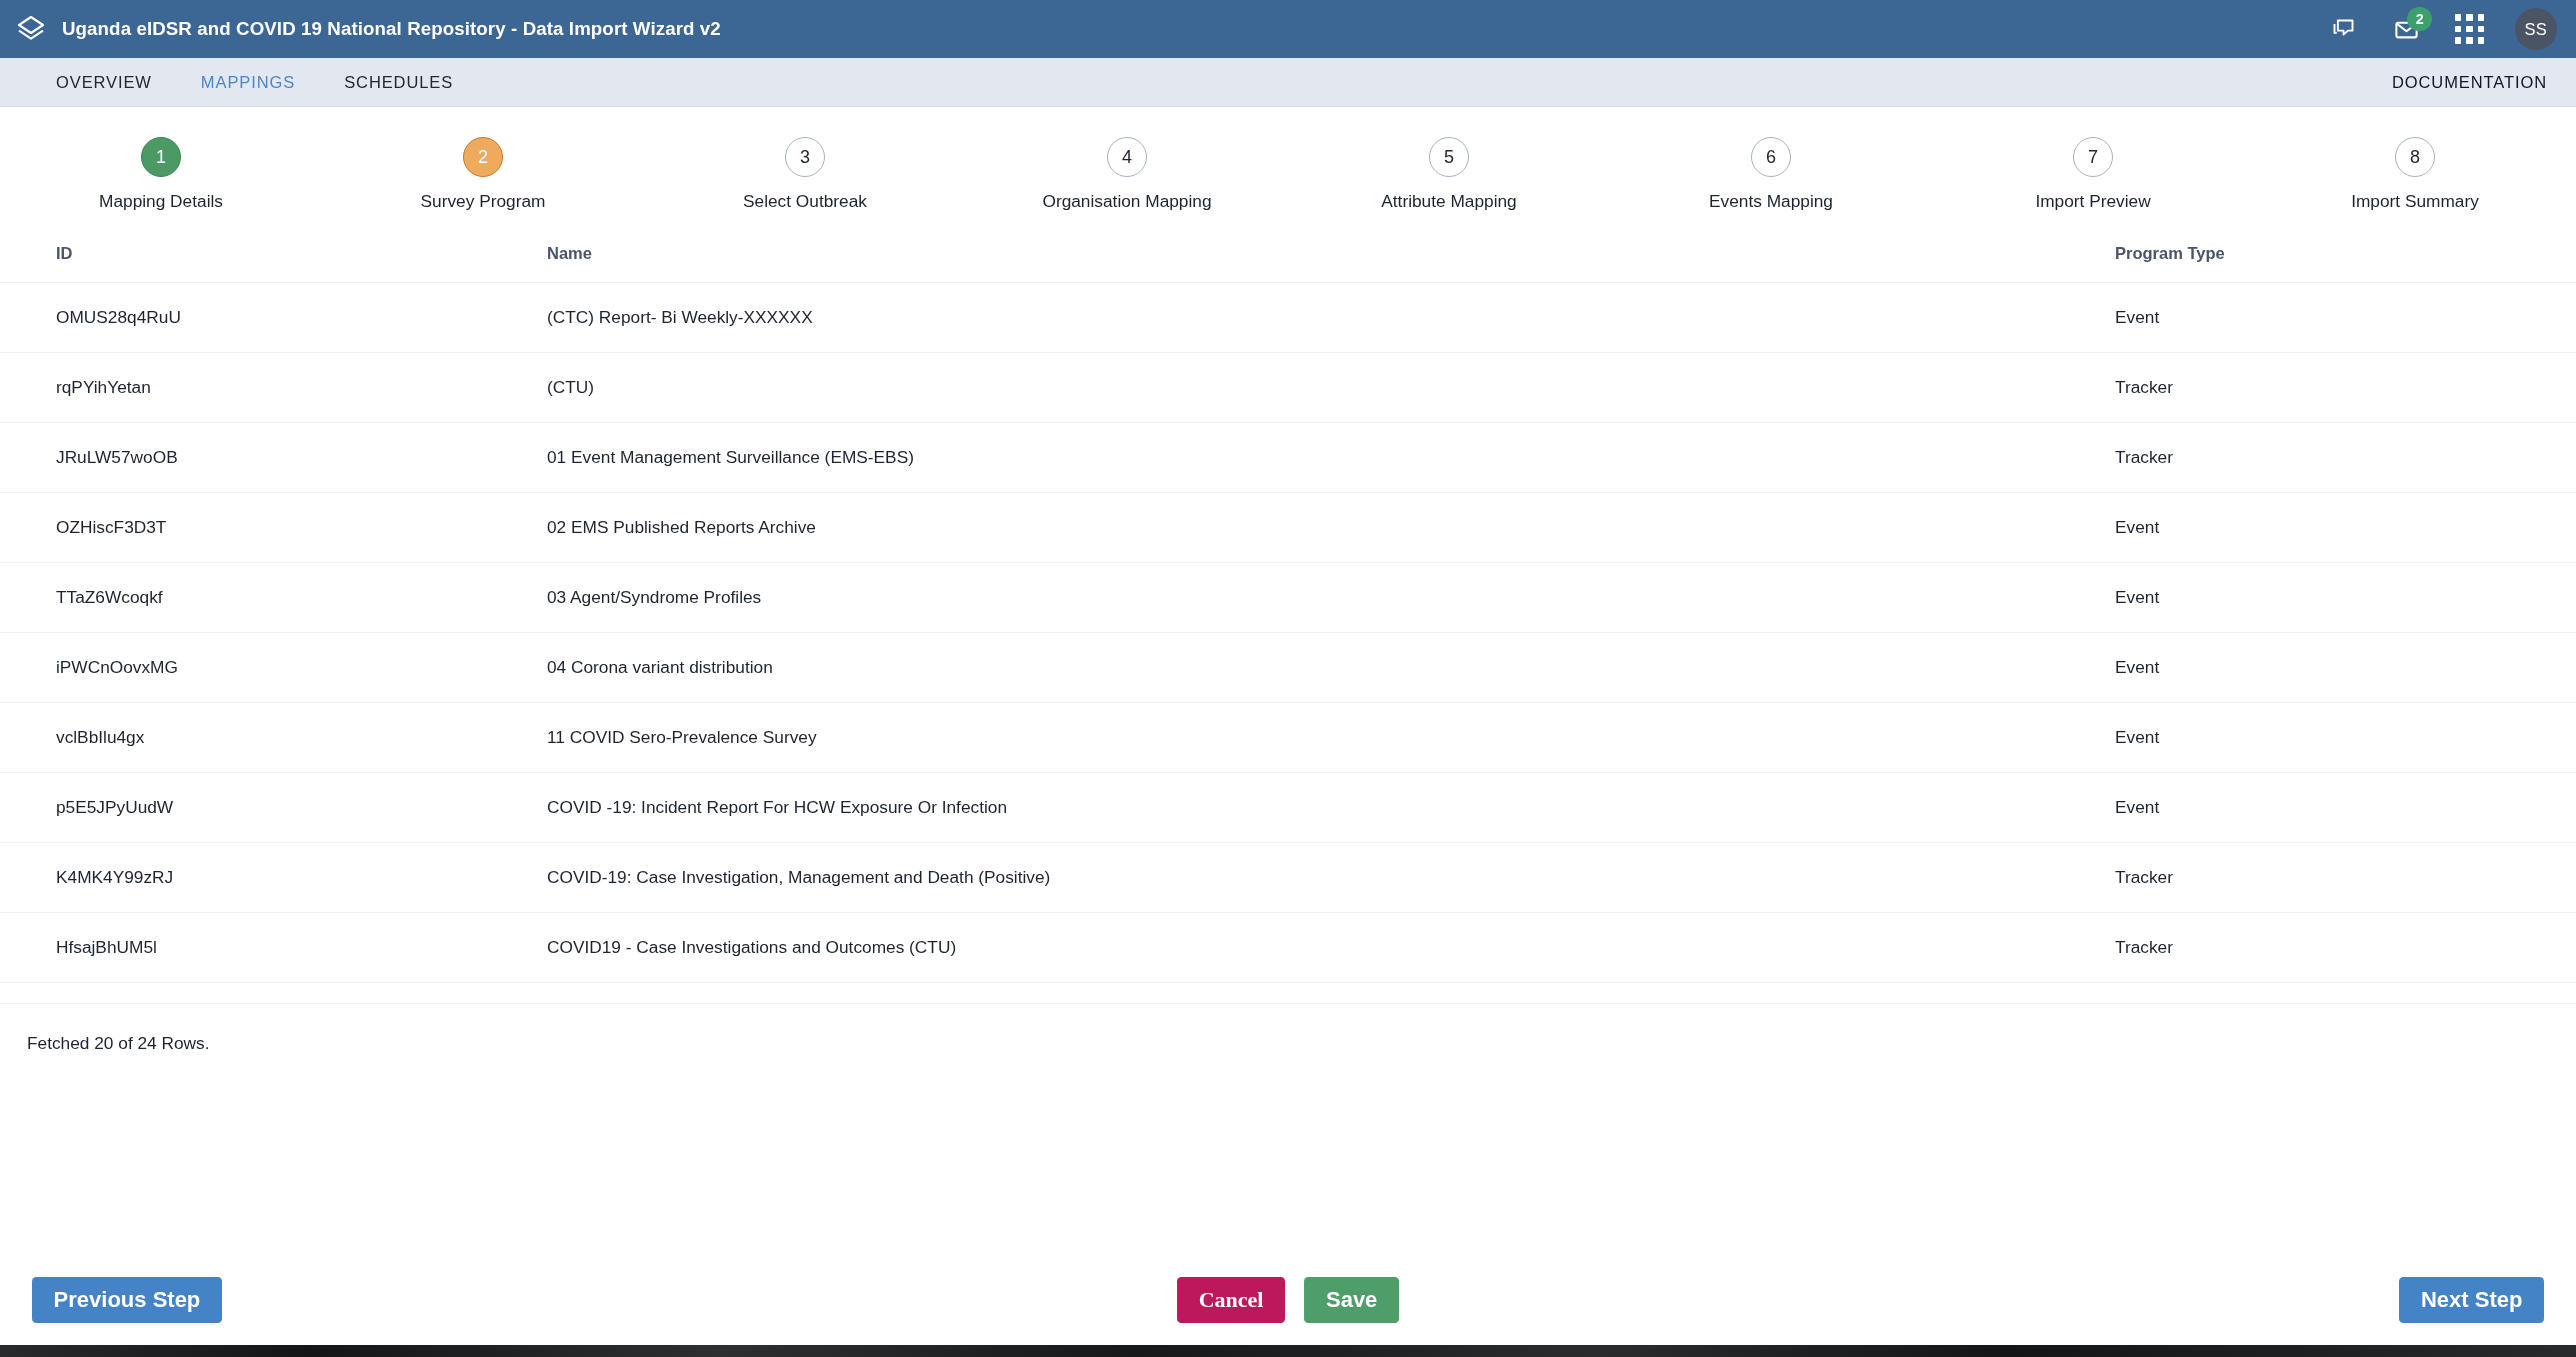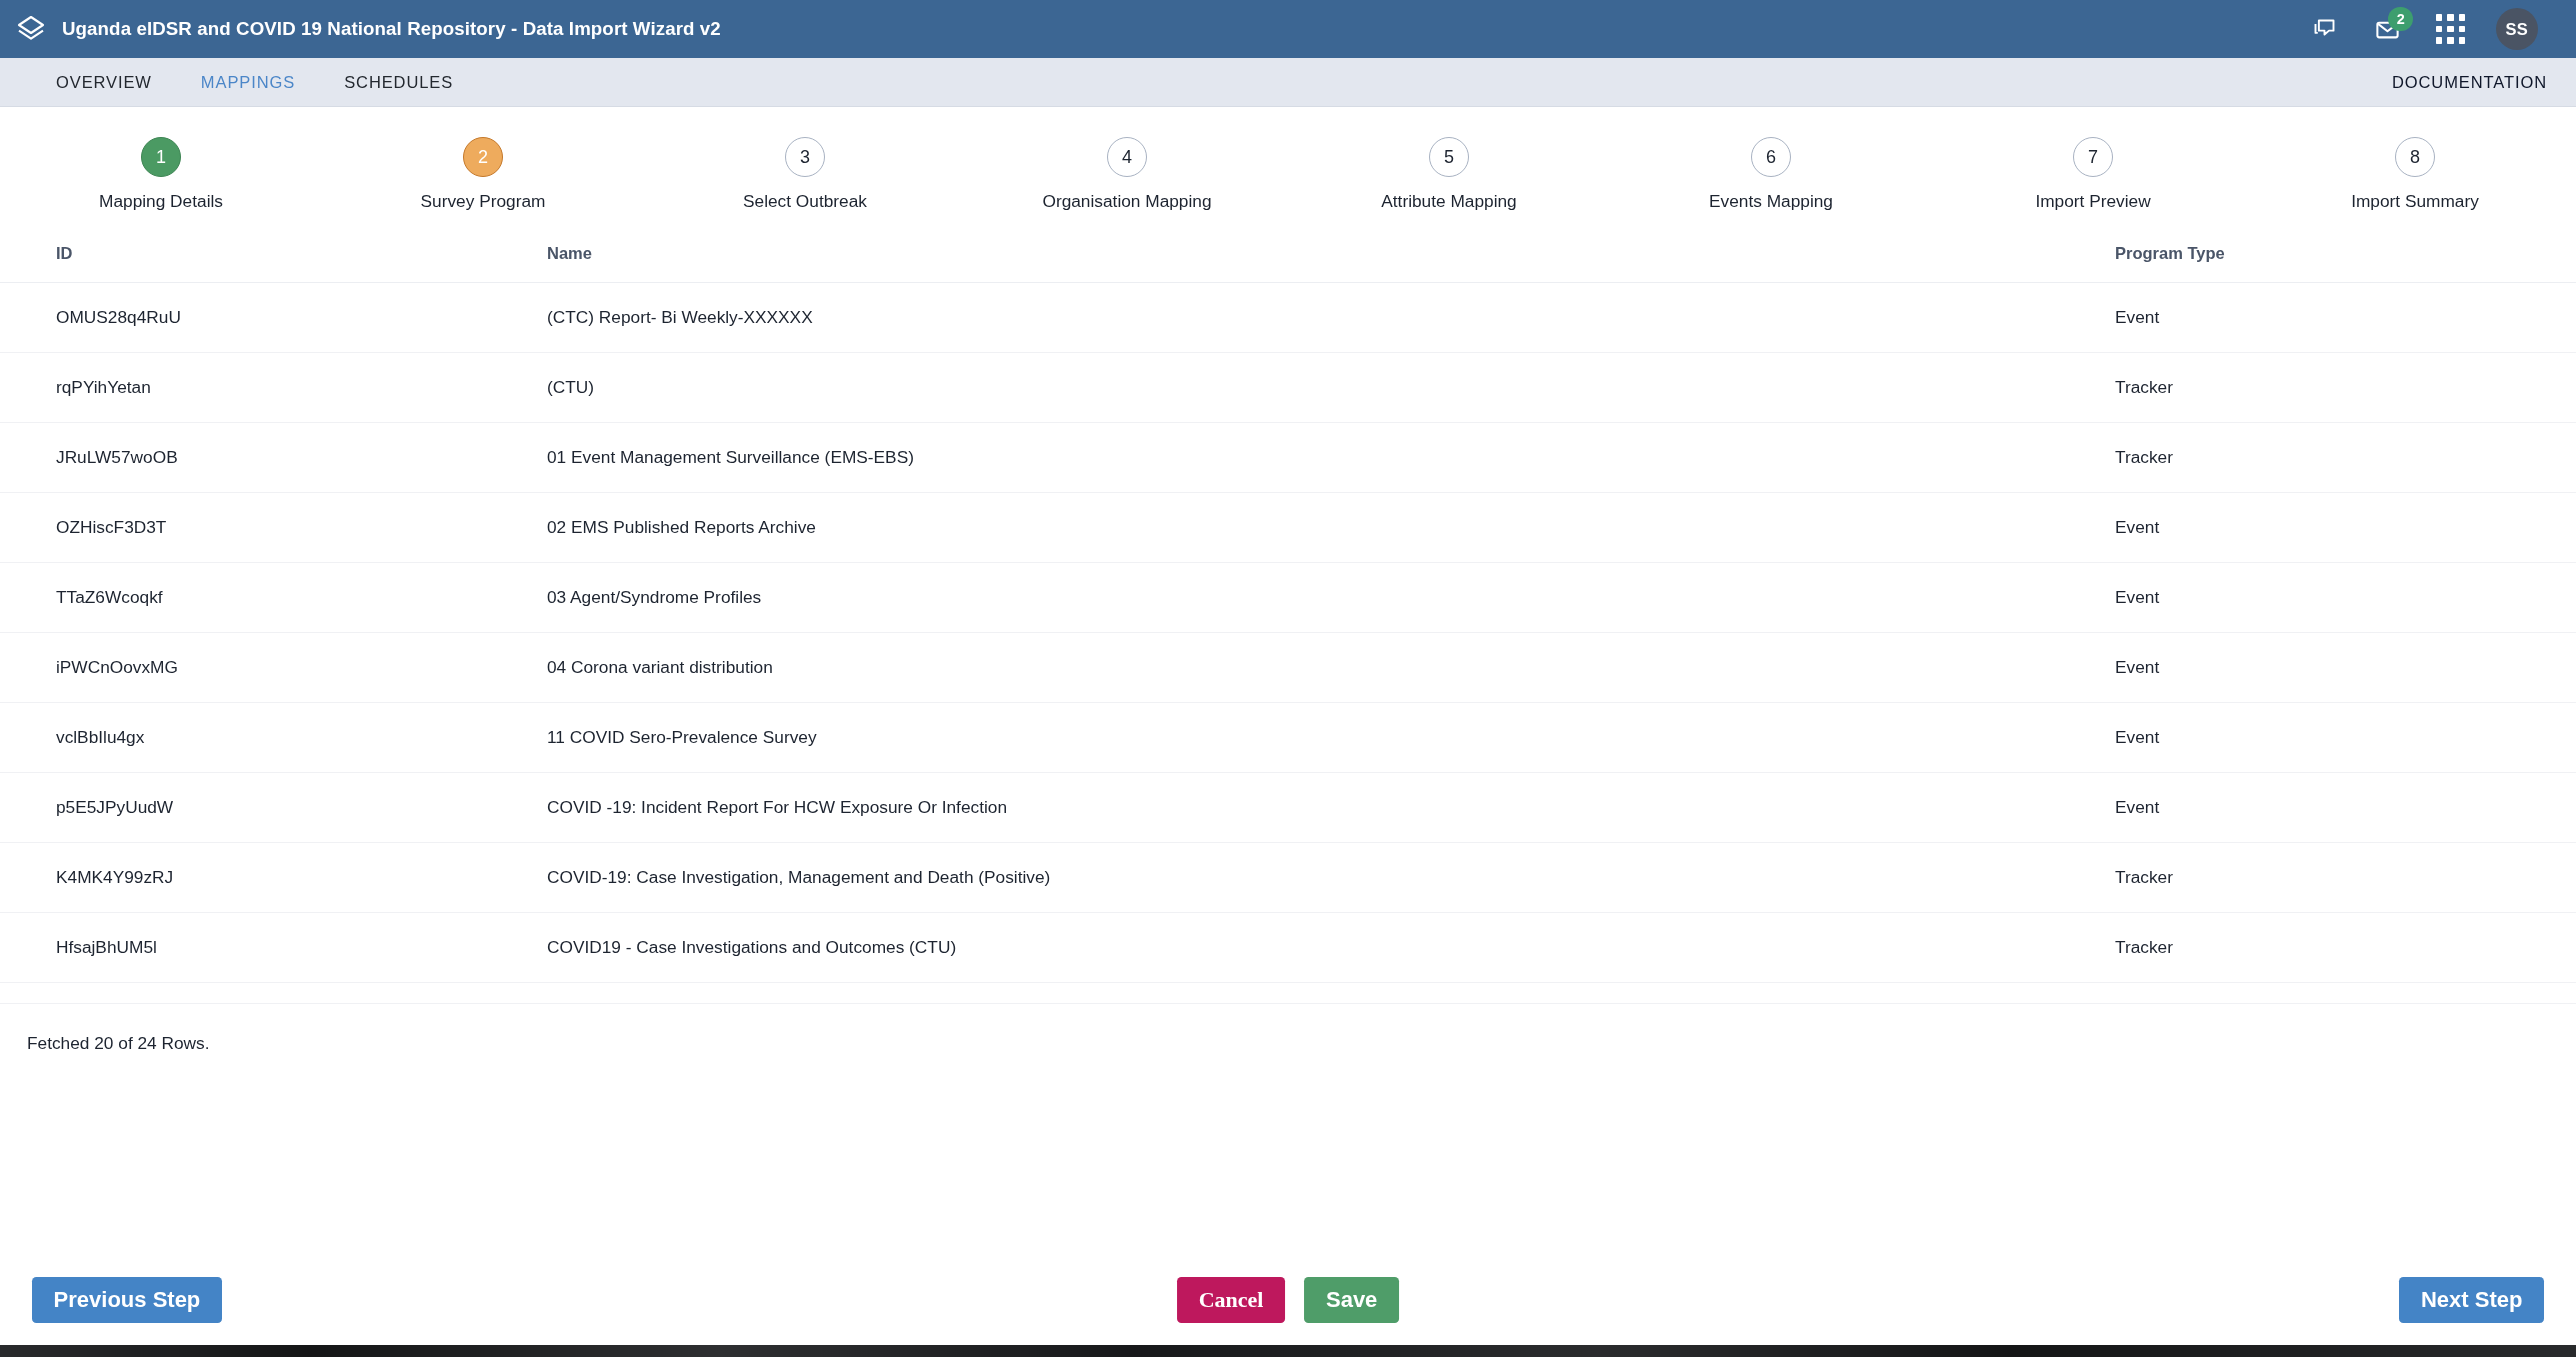--- a/index.html
+++ b/index.html
@@ -10,21 +10,21 @@
     font-family: "Liberation Sans", sans-serif;
     overflow: hidden;
   }
 
   
   .headerbar {
     height: 58px;
     background: #3c6693;
     display: flex;
     align-items: center;
-    padding: 0 34px 0 0;
+    padding: 0 15px 0 0;
     position: relative;
   }
   .brand-logo {
     width: 62px;
     height: 58px;
     display: flex;
     align-items: center;
     justify-content: center;
     flex: none;
   }
@@ -71,21 +71,21 @@
     display: grid;
     grid-template-columns: repeat(3, 6.5px);
     grid-template-rows: repeat(3, 6.5px);
     gap: 5px;
   }
   .apps-grid i { display: block; width: 6.5px; height: 6.5px; background: #fff; border-radius: 0.7px; }
   .avatar {
     width: 42px; height: 42px; border-radius: 50%;
     background: #4a5464; color: #ffffff;
     display: flex; align-items: center; justify-content: center;
-    font-size: 16.5px; font-weight: bold; letter-spacing: 0.3px;
+    font-size: 16.5px; font-weight: normal; letter-spacing: 0.3px;
     cursor: pointer;
     text-align: center;
   }
 
   
   .navbar {
     height: 49px;
     background: #e3e7ef;
     display: flex;
     align-items: center;

